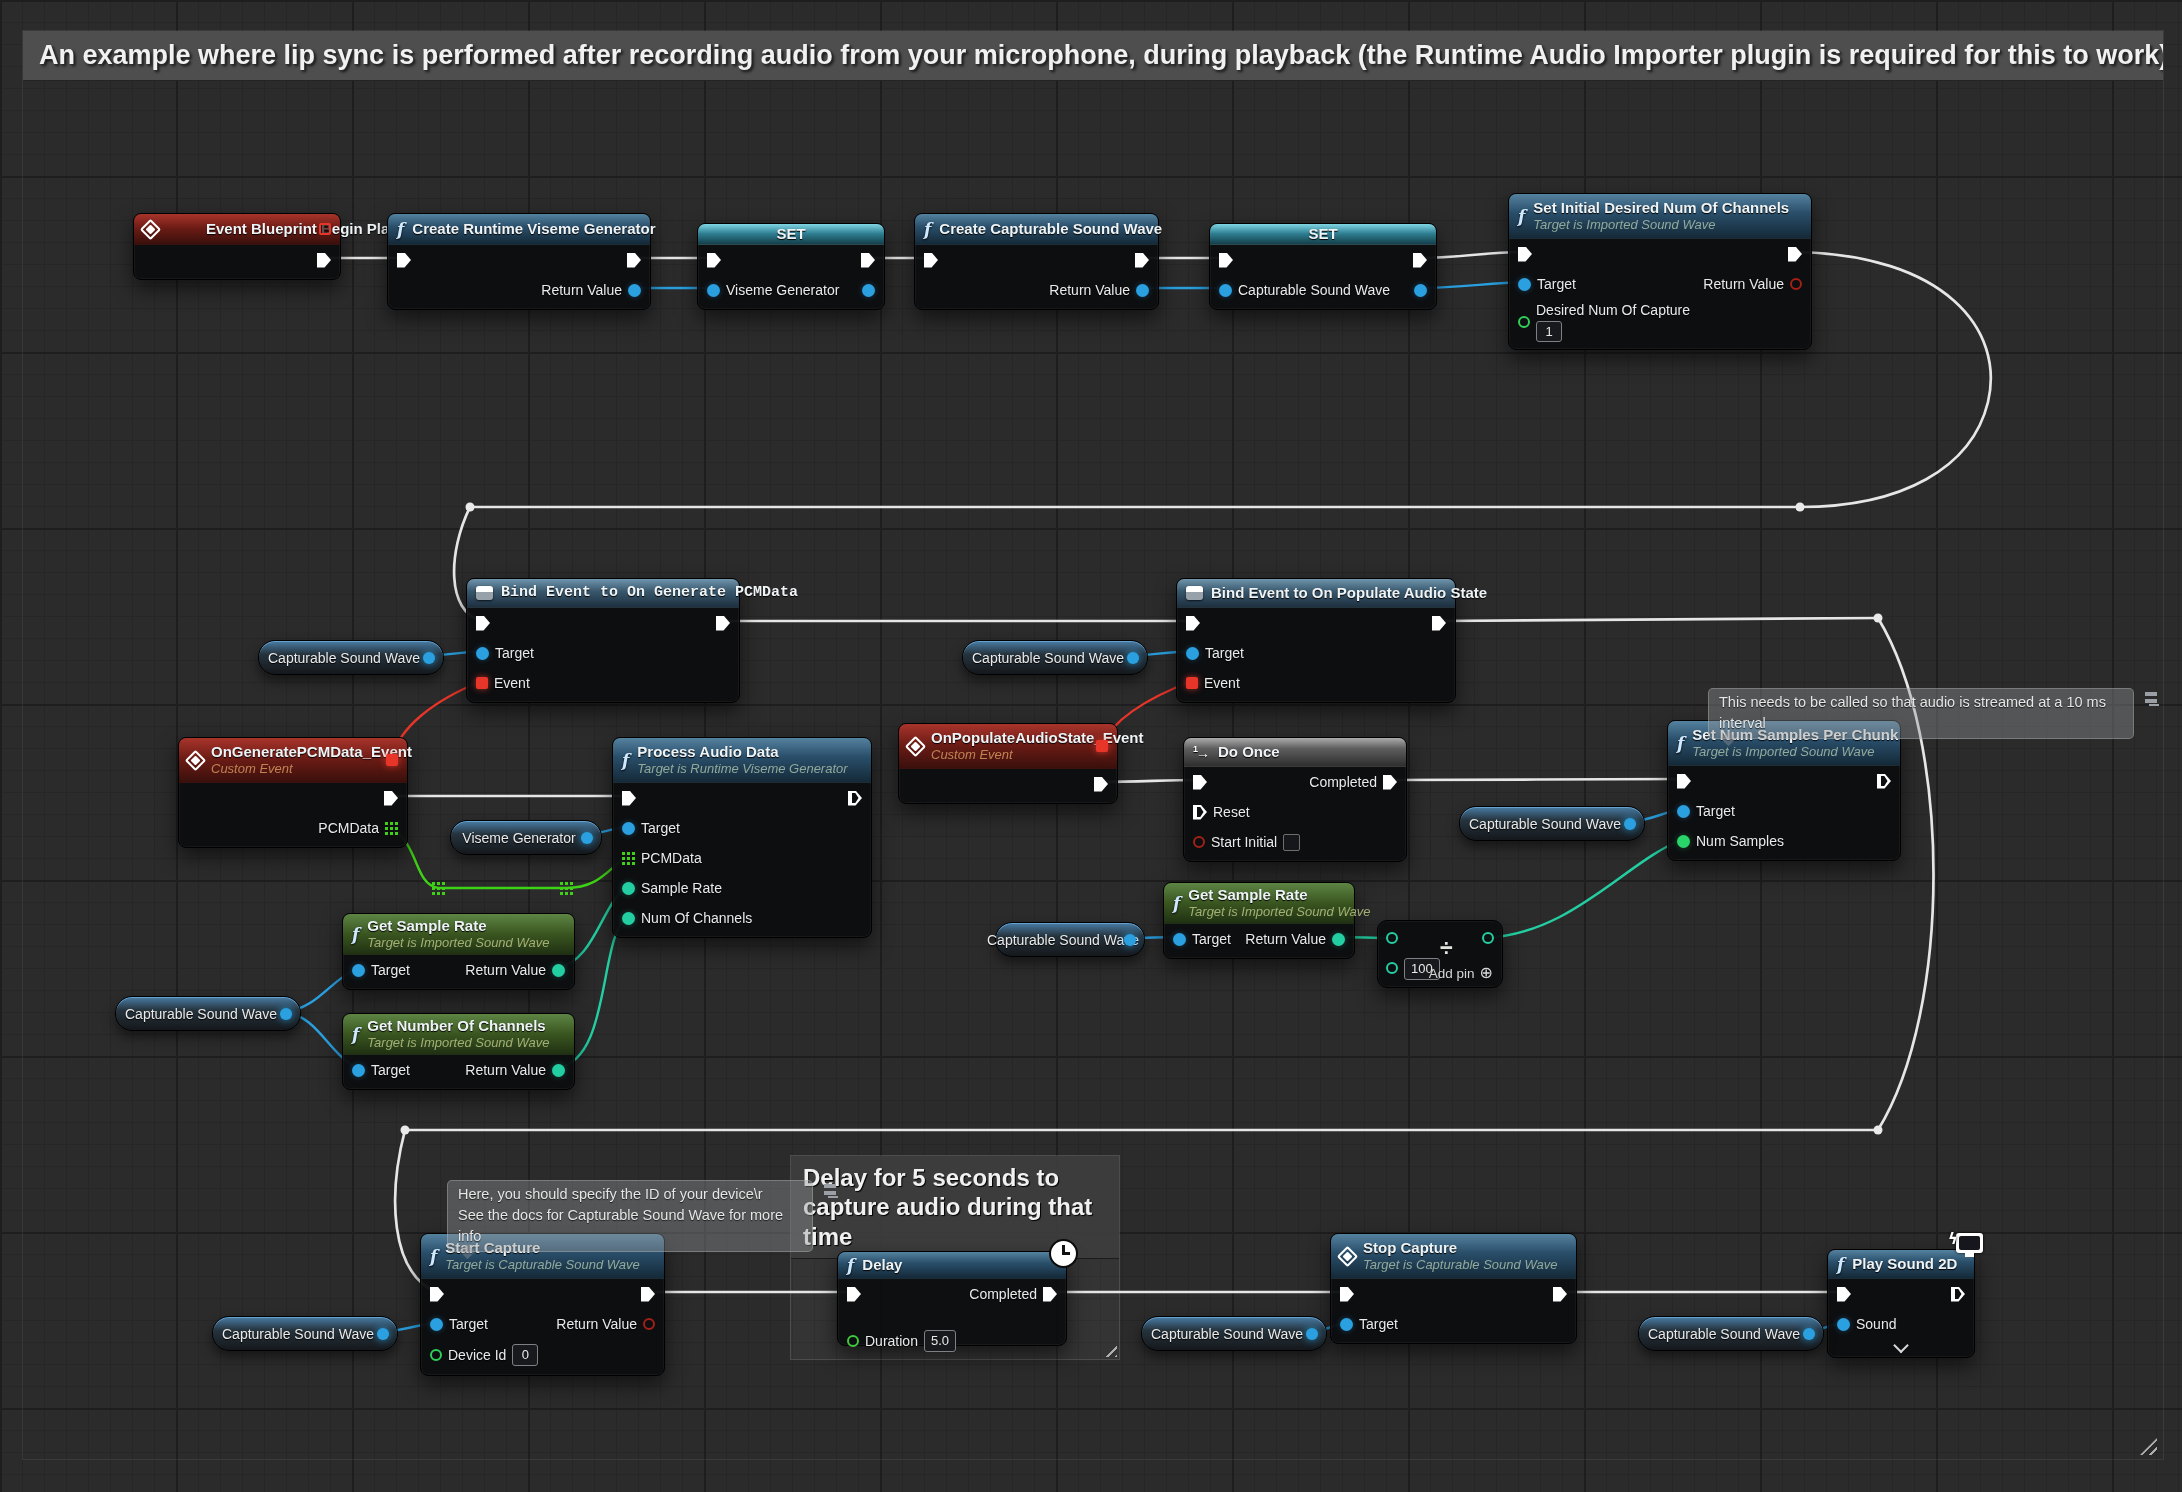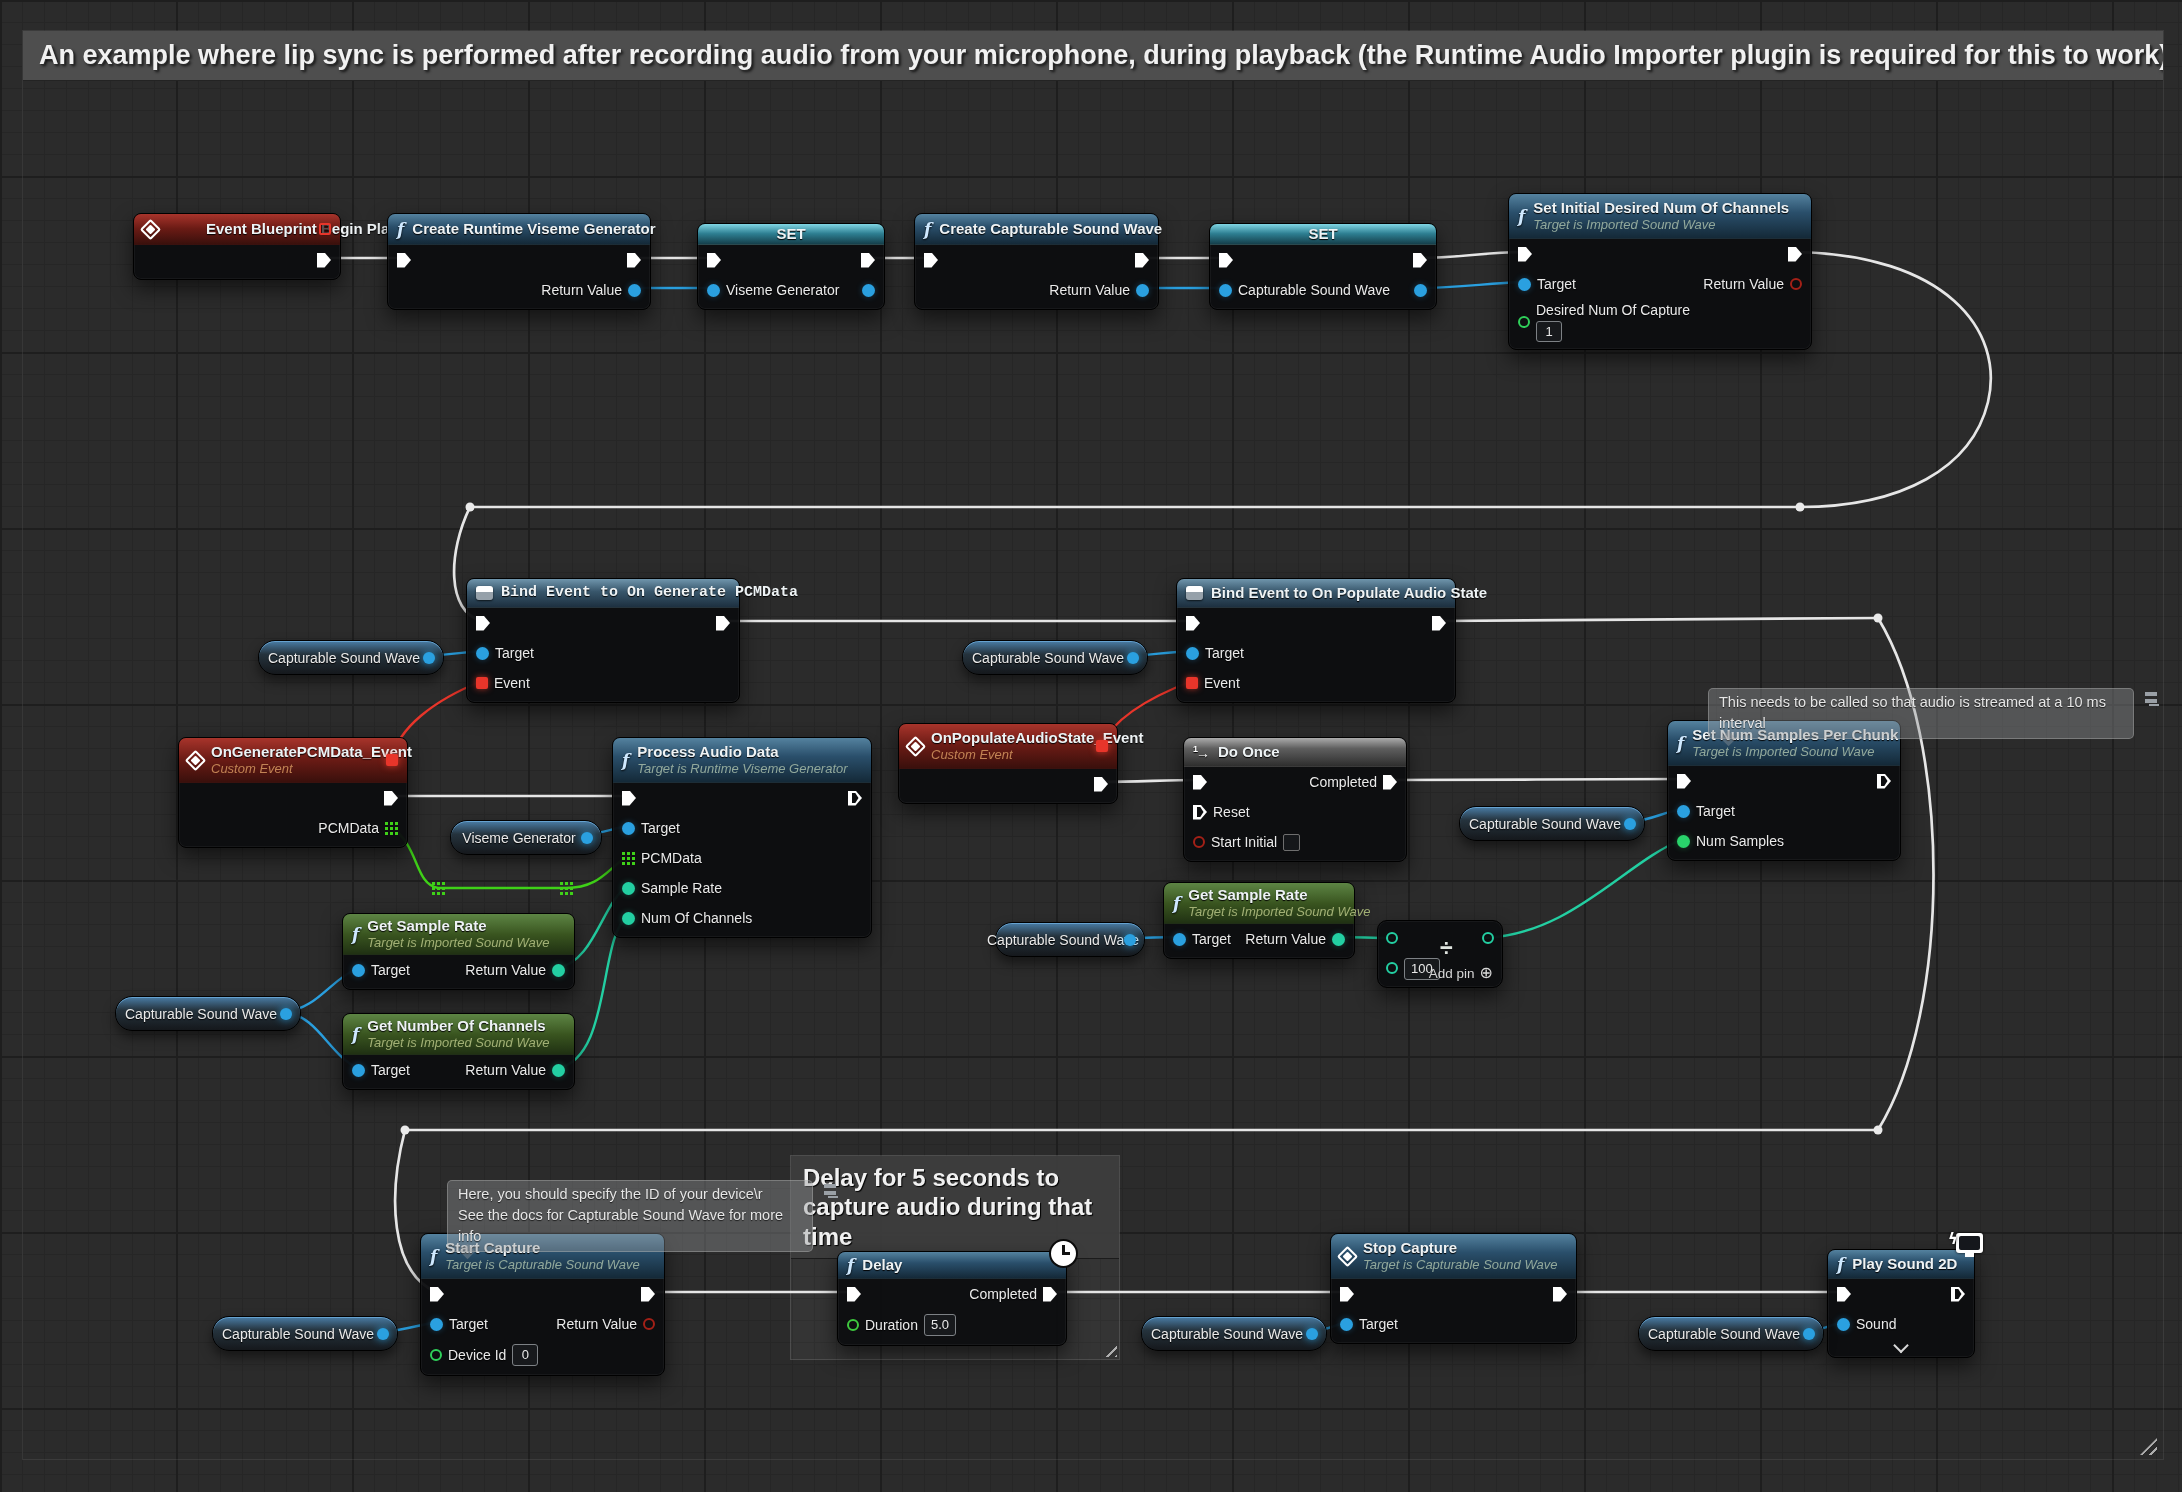--- a/index.html
+++ b/index.html
@@ -664,21 +664,21 @@
               <i class="o"></i>
             </span>
           </span>
           <span class="pr">
             <span class="plabel">Completed</span>
             <span class="pexec">
               <i class="o"></i>
             </span>
           </span>
         </div>
-        <div class="nrow" style="height: 32px;">
+        <div class="nrow" style="height: 32px; margin-top: 16px;">
           <span class="pl">
             <span class="pring" style="border-color: rgb(63, 201, 63);"></span>
             <span class="plabel">Duration</span>
             <span class="vbox">5.0</span>
           </span>
         </div>
         <span class="badge-clock"></span>
       </div>
       <div class="node" style="left: 1330px; top: 1233px; width: 245px; height: 109px; pointer-events: auto;">
         <div class="nhead h-blue" style="height: 44px;">

